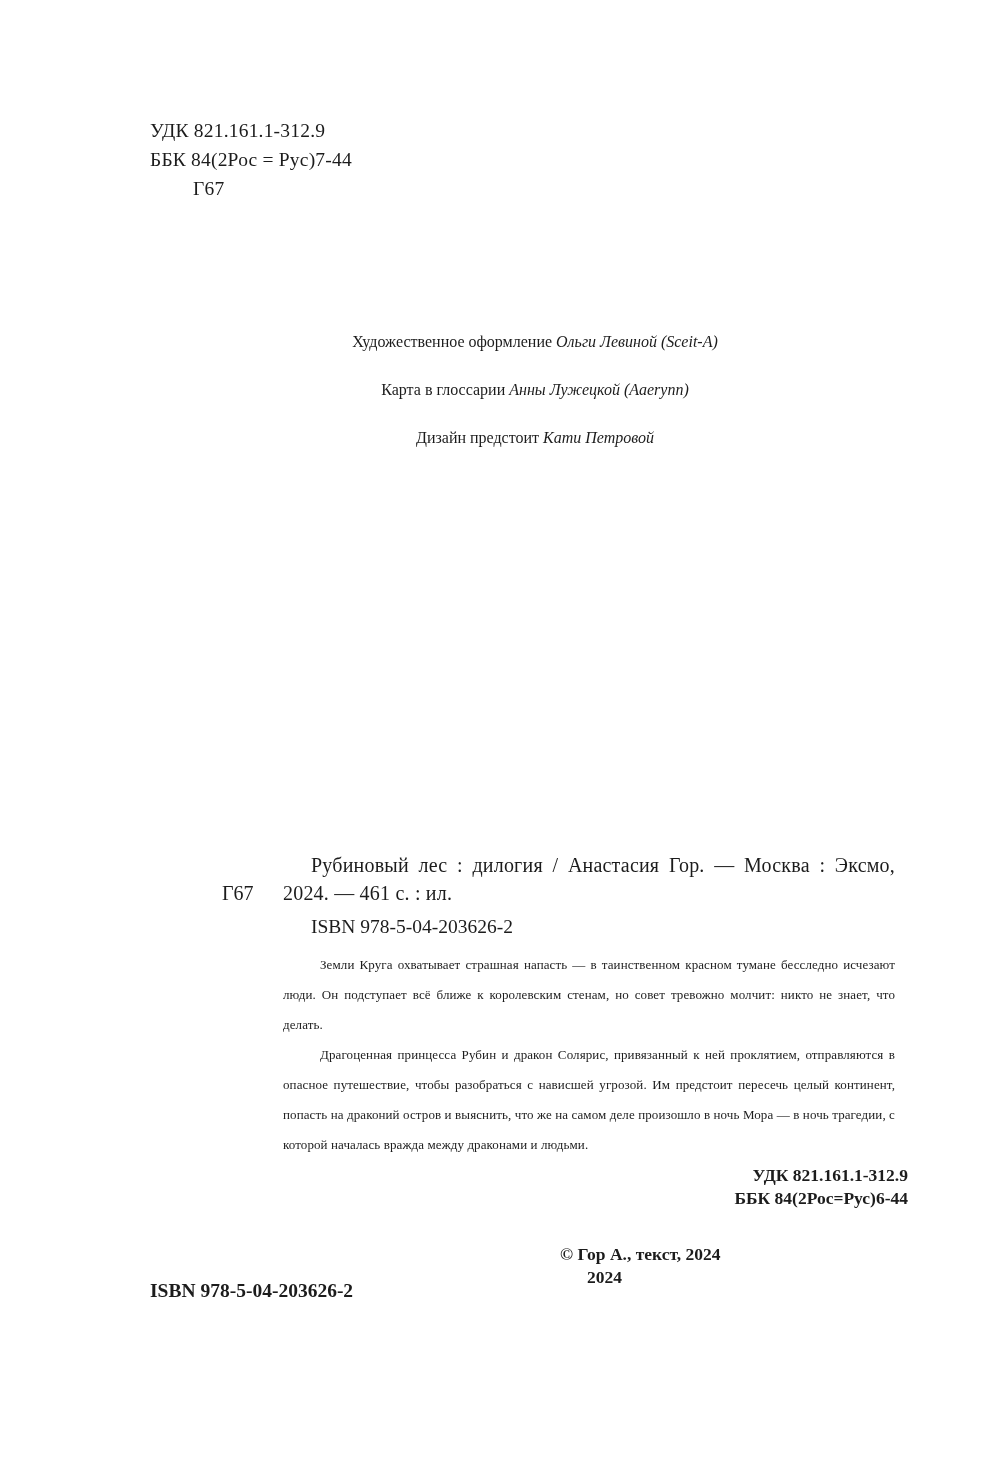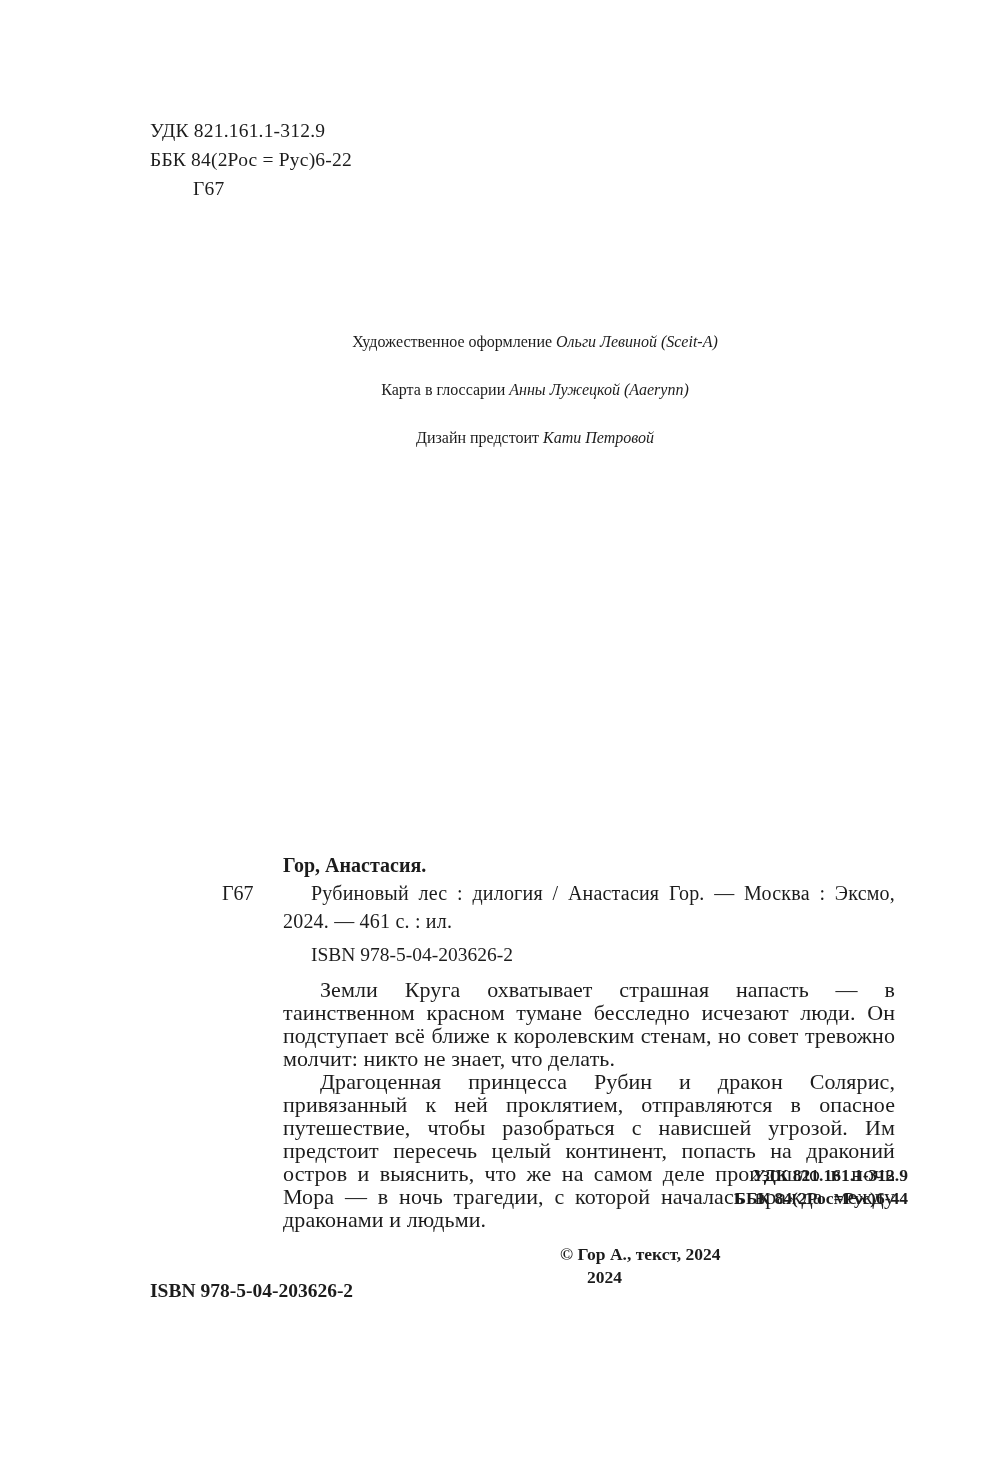--- a/index.html
+++ b/index.html
@@ -66,22 +66,22 @@
     letter-spacing: 0.2px;
   }
   .card-isbn {
     font-size: 19.5px;
     line-height: 28px;
     margin-top: 6px;
     padding-left: 28px;
   }
   .annotation {
     margin-top: 9px;
-    font-size: 22px;
-    line-height: 23px;
+    font-size: 13px;
+    line-height: 30px;
     text-align: justify;
     letter-spacing: 0.1px;
   }
   .annotation p { text-indent: 37px; }
 
   
   .class-right {
     position: absolute;
     right: 92px;
     top: 1164px;
@@ -110,39 +110,38 @@
   }
   .copyright .wrap-line { padding-left: 27px; }
 </style>
 </head>
 <body>
 
 <div class="page">
 
   <div class="top-class">
     <div>УДК 821.161.1-312.9</div>
-    <div>ББК 84(2Рос = Рус)6-22</div>
+    <div>ББК 84(2Рос = Рус)7-44</div>
     <div class="author-code">Г67</div>
   </div>
 
   <div class="credits">
     <div class="credit-line">
       <span>Художественное оформление </span><span class="credit-name">Ольги Левиной (Sceit-A)</span>
     </div>
     <div class="credit-line">
       <span>Карта в глоссарии </span><span class="credit-name">Анны Лужецкой (Aaerynn)</span>
     </div>
     <div class="credit-line">
       <span>Дизайн предстоит </span><span class="credit-name">Кати Петровой</span>
     </div>
   </div>
 
   <div class="card-col">
     <div class="card-author-code">Г67</div>
-    <div class="card-heading">Гор, Анастасия.</div>
     <div class="card-desc">Рубиновый лес : дилогия / Анастасия Гор. — Москва : Эксмо, 2024. — 461 с. : ил.</div>
     <div class="card-isbn">ISBN 978-5-04-203626-2</div>
 
     <div class="annotation">
       <p>Земли Круга охватывает страшная напасть — в таинственном красном тумане бесследно исчезают люди. Он подступает всё ближе к королевским стенам, но совет тревожно молчит: никто не знает, что делать.</p>
       <p>Драгоценная принцесса Рубин и дракон Солярис, привязанный к ней проклятием, отправляются в опасное путешествие, чтобы разобраться с нависшей угрозой. Им предстоит пересечь целый континент, попасть на драконий остров и выяснить, что же на самом деле произошло в ночь Мора — в ночь трагедии, с которой началась вражда между драконами и людьми.</p>
     </div>
   </div>
 
   <div class="class-right">

